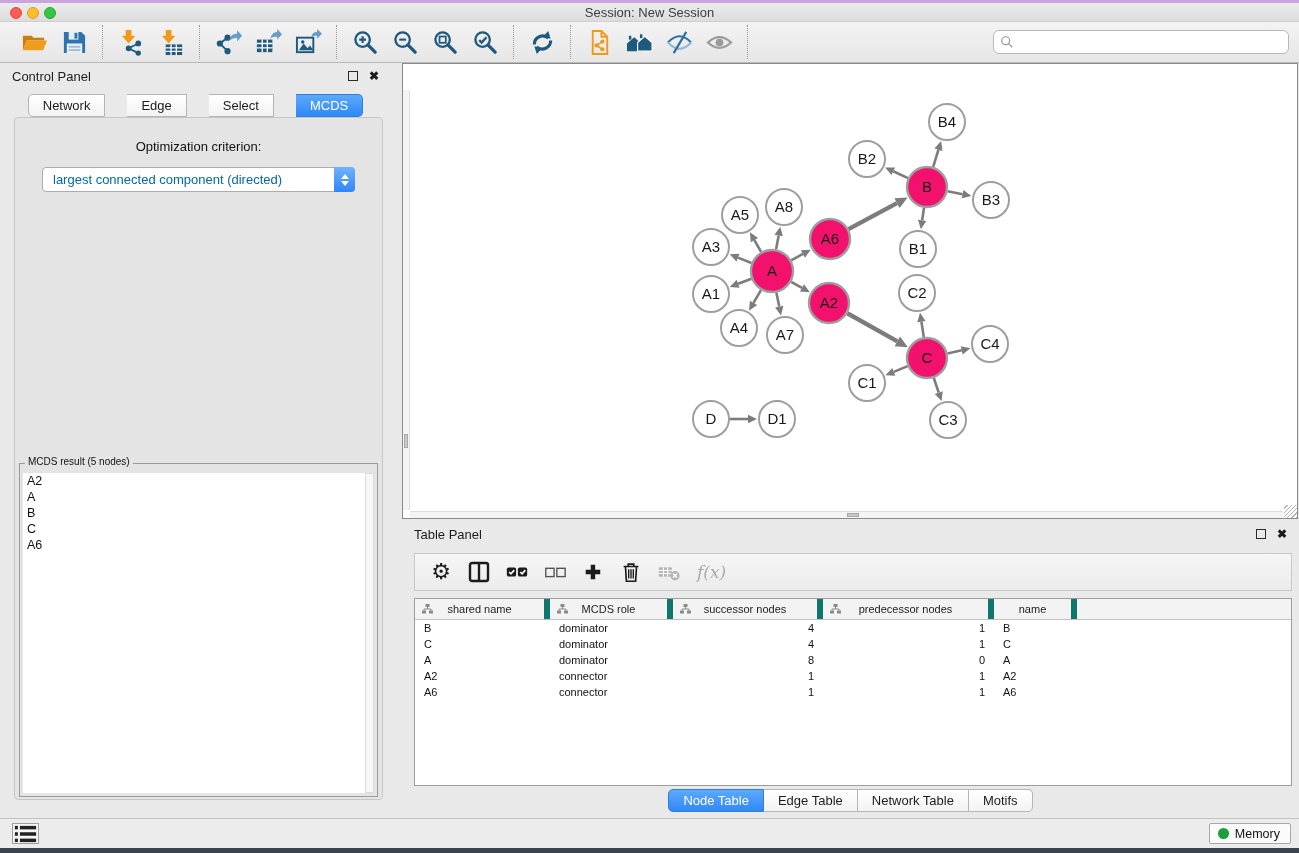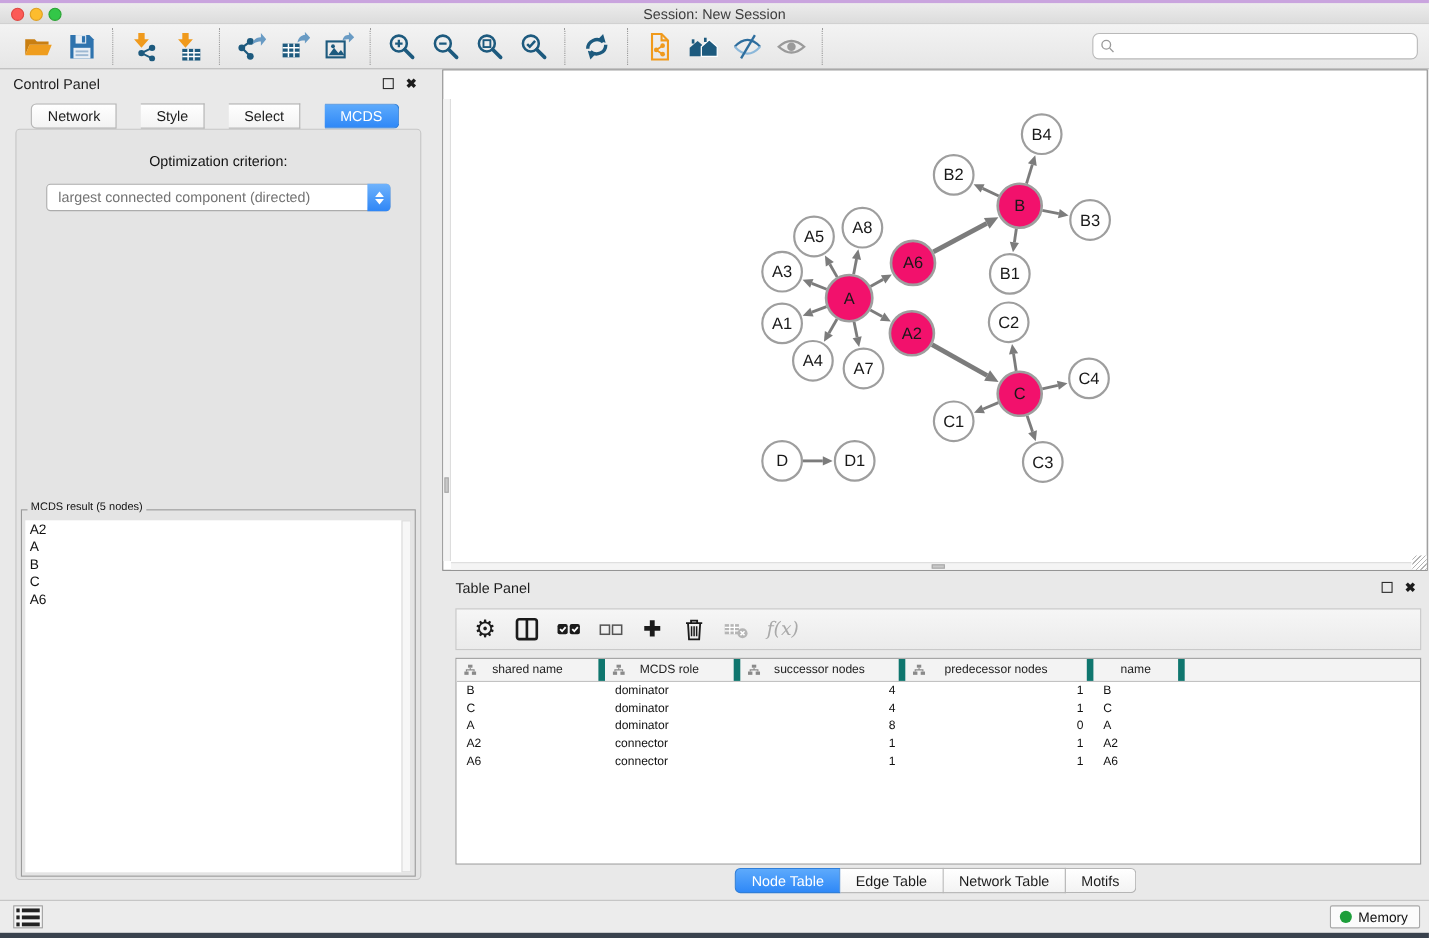--- a/index.html
+++ b/index.html
@@ -47,21 +47,21 @@
   .seg.selected { background:linear-gradient(#5daafc,#2f88f7); border-color:#2f7ed8; color:#fff; }
 
   
   .control-panel { position:absolute; left:0; top:63px; width:391px; height:755px; }
   .cp-tabs { display:flex; justify-content:center; margin-top:5px;gap:22px; }
   .cp-content { position:absolute; left:14px; top:54px; width:369px; height:683px;
     background:#e4e4e4; border:1px solid #c6c6c6; border-radius:4px; }
   .opt-label { text-align:center; margin-top:21px; font-size:13px; color:#111; }
   .dropdown { position:relative; margin:13px auto 0; width:313px; height:25px; background:#fff;
     border:1px solid #acacac; border-radius:4px; font-size:13px; line-height:23px; padding-left:10px;
-    color:#737373; cursor:pointer; }
+    color:#0369a1; cursor:pointer; }
   .dd-stepper { position:absolute; right:-1px; top:-1px; width:21px; height:25px;
     background:linear-gradient(#6fb3fc,#2f86f6); border-radius:0 4px 4px 0;
     display:flex; flex-direction:column; align-items:center; justify-content:center; gap:2px; }
   .dd-stepper .up { width:0; height:0; border-left:4px solid transparent; border-right:4px solid transparent; border-bottom:5px solid #fff; }
   .dd-stepper .down { width:0; height:0; border-left:4px solid transparent; border-right:4px solid transparent; border-top:5px solid #fff; }
   .cp-buttons { display:flex; justify-content:center; gap:14px; margin-top:12px; }
   .btn { height:22px; padding:0 16px; font-size:13px; color:#111; background:linear-gradient(#ffffff,#efefef);
     border:1px solid #b1b1b1; border-radius:4px; cursor:pointer; font-family:"Liberation Sans",sans-serif; }
   .result-box { position:absolute; left:4px; right:4px; top:345px; bottom:2px; border:1px solid #9a9a9a; }
   .result-legend { position:absolute; top:-8px; left:5px; background:#e4e4e4; padding:0 3px; font-size:10px; color:#111; }
@@ -282,21 +282,21 @@
 <div class="control-panel">
   <div class="panel-header">
     <span class="panel-title">Control Panel</span>
     <span class="panel-btns">
       <span class="float-btn"></span>
       <span class="close-btn">✖</span>
     </span>
   </div>
   <div class="cp-tabs segs">
       <span class="seg">Network</span>
-      <span class="seg">Style</span>
+      <span class="seg">Edge</span>
       <span class="seg">Select</span>
       <span class="seg selected">MCDS</span>
     </div>
   <div class="cp-content">
     <div class="opt-label">Optimization criterion:</div>
     <div class="dropdown">
       <span>largest connected component (directed)</span>
       <span class="dd-stepper">
           <span class="up"></span>
           <span class="down"></span>

